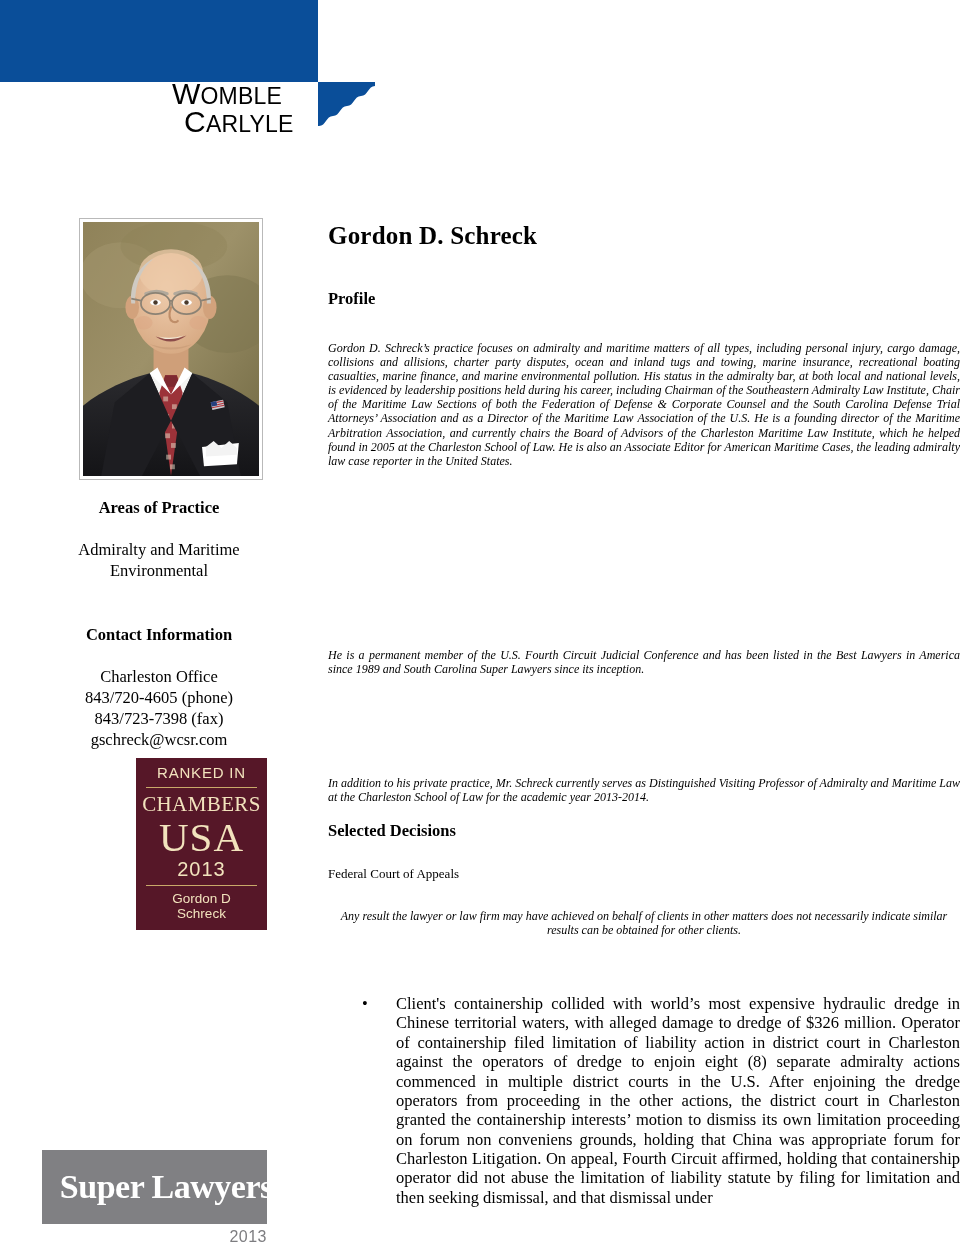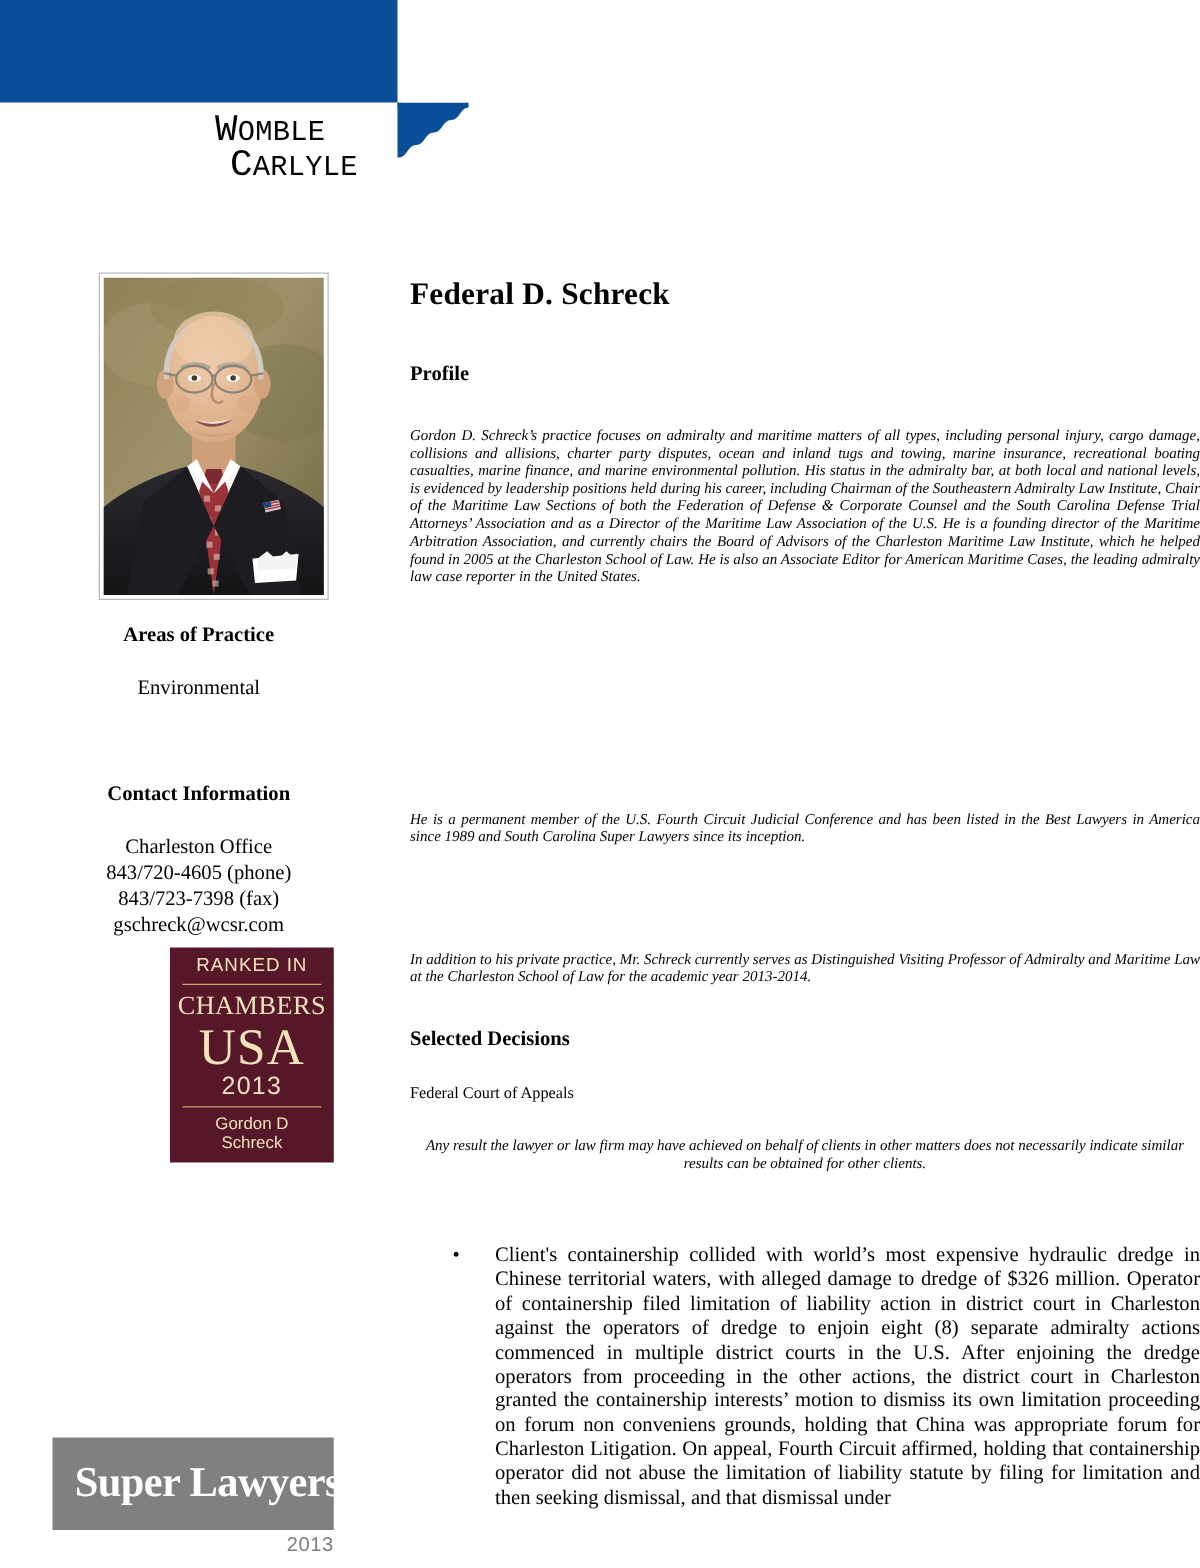--- a/index.html
+++ b/index.html
@@ -21,26 +21,26 @@
     position: absolute;
     left: 0;
     top: 0;
     width: 318px;
     height: 82px;
     background: #0a4e99;
   }
   #logo-wordmark {
     position: absolute;
     left: 172px;
-    top: 92px;
+    top: 80px;
     width: 150px;
     height: 62px;
     line-height: 0.92;
     color: #000000;
-    font-family: Liberation Mono, monospace;
+    font-family: Liberation Sans, sans-serif;
   }
   #logo-wordmark .logo-line {
     display: block;
     font-weight: normal;
     letter-spacing: 0.2px;
     white-space: nowrap;
   }
   #logo-wordmark .logo-line .cap {
     font-size: 30px;
   }
@@ -218,21 +218,21 @@
     left: 0;
     width: 632px;
     font-size: 12px;
     line-height: 1.175;
     text-align: justify;
     margin: 0;
     font-style: italic;
   }
   #para-1 { top: 341px; }
   #para-2 { top: 648px; }
-  #para-3 { top: 760px; }
+  #para-3 { top: 776px; }
   #selected-decisions-heading { position: absolute; left: 0; top: 821px; }
   #federal-court-line { position: absolute; left: 0; top: 866px; width: 632px; font-size: 13px; margin: 0; }
   #disclaimer-para { top: 909px; text-align: center; }
 
   #bullet-list {
     position: absolute;
     left: 0;
     top: 994px;
     width: 632px;
     margin: 0;
@@ -362,20 +362,21 @@
       <ellipse cx="64" cy="104" rx="9" ry="7" fill="#dba584" opacity="0.5"></ellipse>
       <ellipse cx="120" cy="104" rx="9" ry="7" fill="#dba584" opacity="0.5"></ellipse>
 
       <path d="M70,156 L92,178 L78,150 Z" fill="#ffffff"></path>
       <path d="M114,156 L92,178 L106,150 Z" fill="#ffffff"></path>
     </svg>
   </div>
 
   <p class="side-heading" id="areas-heading">Areas of Practice</p>
   <div class="side-text" id="areas-list">
+    <div>Admiralty and Maritime</div>
     <div>Environmental</div>
   </div>
 
   <p class="side-heading" id="contact-heading">Contact Information</p>
   <div class="side-text" id="contact-list">
     <div>Charleston Office</div>
     <div>843/720-4605 (phone)</div>
     <div>843/723-7398 (fax)</div>
     <div>gschreck@wcsr.com</div>
   </div>
@@ -395,21 +396,21 @@
 
   <div id="superlawyers-badge">
     <span id="superlawyers-text"><span>Super Lawyers</span><span class="sl-reg">®</span></span>
   </div>
   <div id="superlawyers-year">2013</div>
 
 </div>
 
 <div id="main-column">
 
-  <h1 id="person-name">Federal D. Schreck</h1>
+  <h1 id="person-name">Gordon D. Schreck</h1>
 
   <h2 class="section-heading" id="profile-heading">Profile</h2>
 
   <p class="body-para" id="para-1">Gordon D. Schreck’s practice focuses on admiralty and maritime matters of all types, including personal injury, cargo damage, collisions and allisions, charter party disputes, ocean and inland tugs and towing, marine insurance, recreational boating casualties, marine finance, and marine environmental pollution.  His status in the admiralty bar, at both local and national levels, is evidenced by leadership positions held during his career, including Chairman of the Southeastern Admiralty Law Institute, Chair of the Maritime Law Sections of both the Federation of Defense &amp; Corporate Counsel and the South Carolina Defense Trial Attorneys’ Association and as a Director of the Maritime Law Association of the U.S.  He is a founding director of the Maritime Arbitration Association, and currently chairs the Board of Advisors of the Charleston Maritime Law Institute, which he helped found in 2005 at the Charleston School of Law.  He is also an Associate Editor for American Maritime Cases, the leading admiralty law case reporter in the United States.</p>
   <p class="body-para" id="para-2">He is a permanent member of the U.S. Fourth Circuit Judicial Conference and has been listed in the Best Lawyers in America since 1989 and South Carolina Super Lawyers since its inception.</p>
   <p class="body-para" id="para-3">In addition to his private practice, Mr. Schreck currently serves as Distinguished Visiting Professor of Admiralty and Maritime Law at the Charleston School of Law for the academic year 2013-2014.</p>
 
   <h2 class="section-heading" id="selected-decisions-heading">Selected Decisions</h2>
 
   <p id="federal-court-line">Federal Court of Appeals</p>

